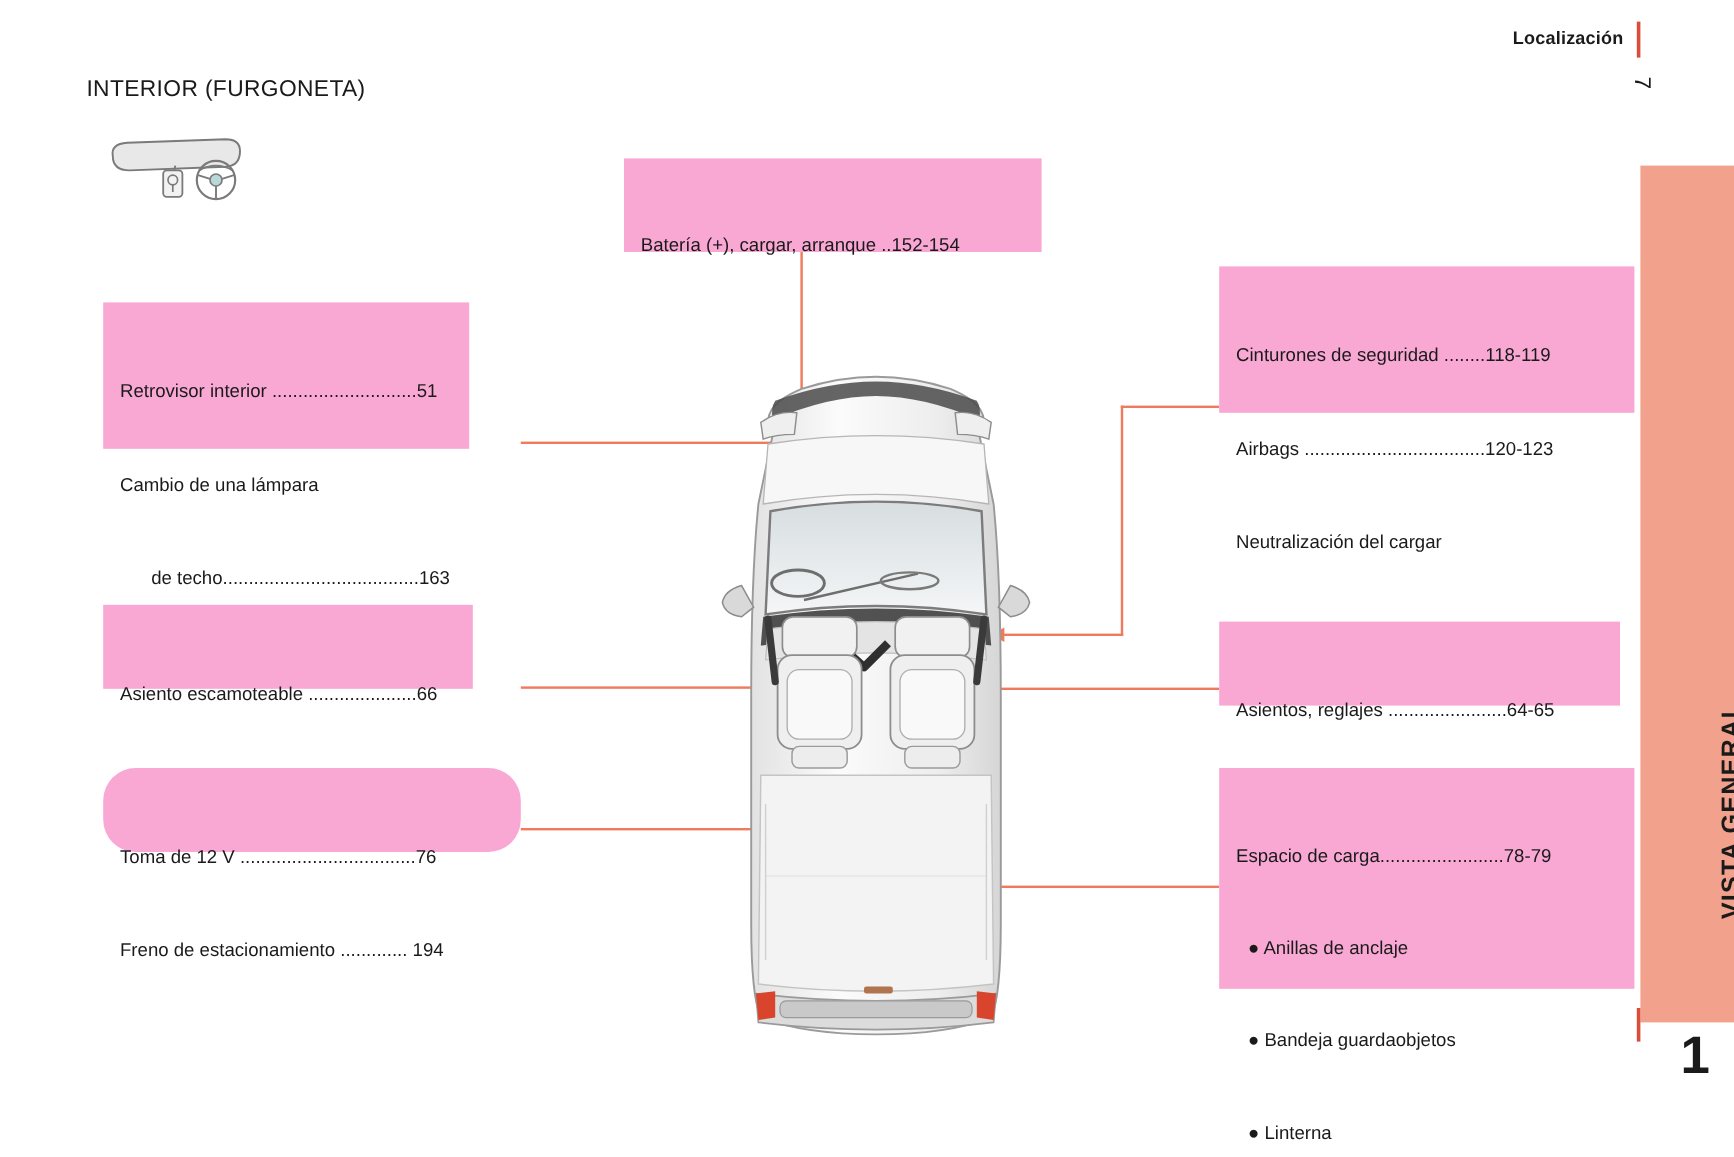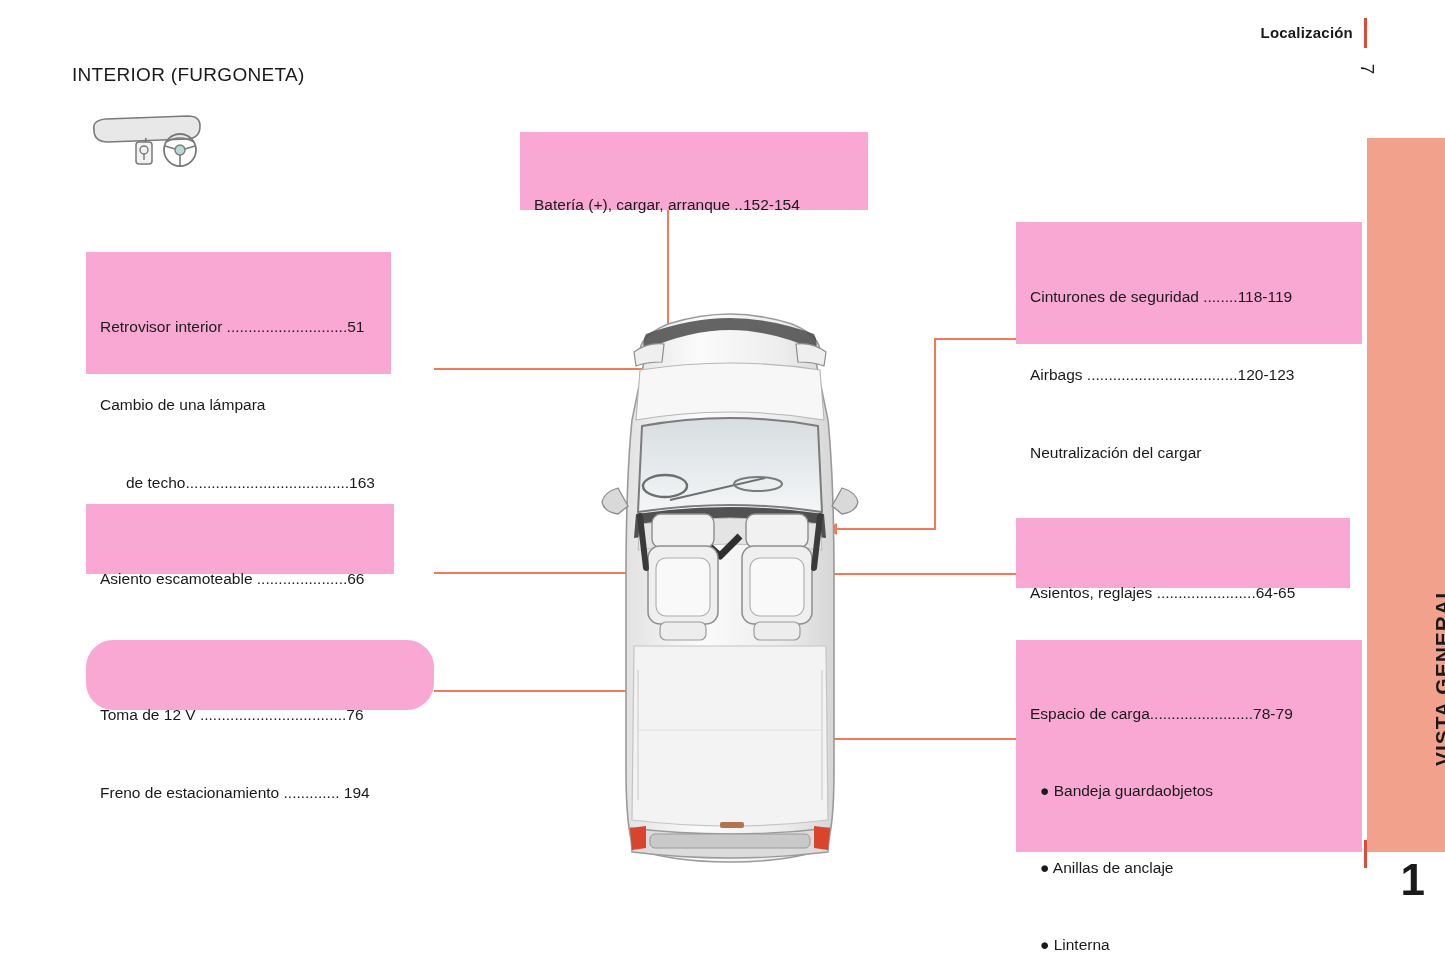--- a/index.html
+++ b/index.html
@@ -265,21 +265,21 @@
 <div class="callout" style="left:1016px; top:518px; width:334px; height:70px; line-height:26px;">
   <span class="line">Asientos, reglajes .......................64-65</span>
   <span class="line">Utillaje, gato...................................155</span>
 </div>
 
 <div class="callout" style="left:86px; top:640px; width:348px; height:70px; line-height:26px;border-radius:27px;">
   <span class="line">Toma de 12 V ..................................76</span>
   <span class="line">Freno de estacionamiento ............. 194</span>
 </div>
 
-<div class="callout" style="left:1016px; top:640px; width:346px; height:212px; line-height:25.6px;">
+<div class="callout" style="left:1016px; top:640px; width:346px; height:184px; line-height:25.6px;">
   <span class="line">Espacio de carga........................78-79</span>
+  <span class="bullet">● Anillas de anclaje</span>
   <span class="bullet">● Bandeja guardaobjetos</span>
-  <span class="bullet">● Anillas de anclaje</span>
   <span class="bullet">● Linterna</span>
   
   
   
 </div>
 
 </body></html>

